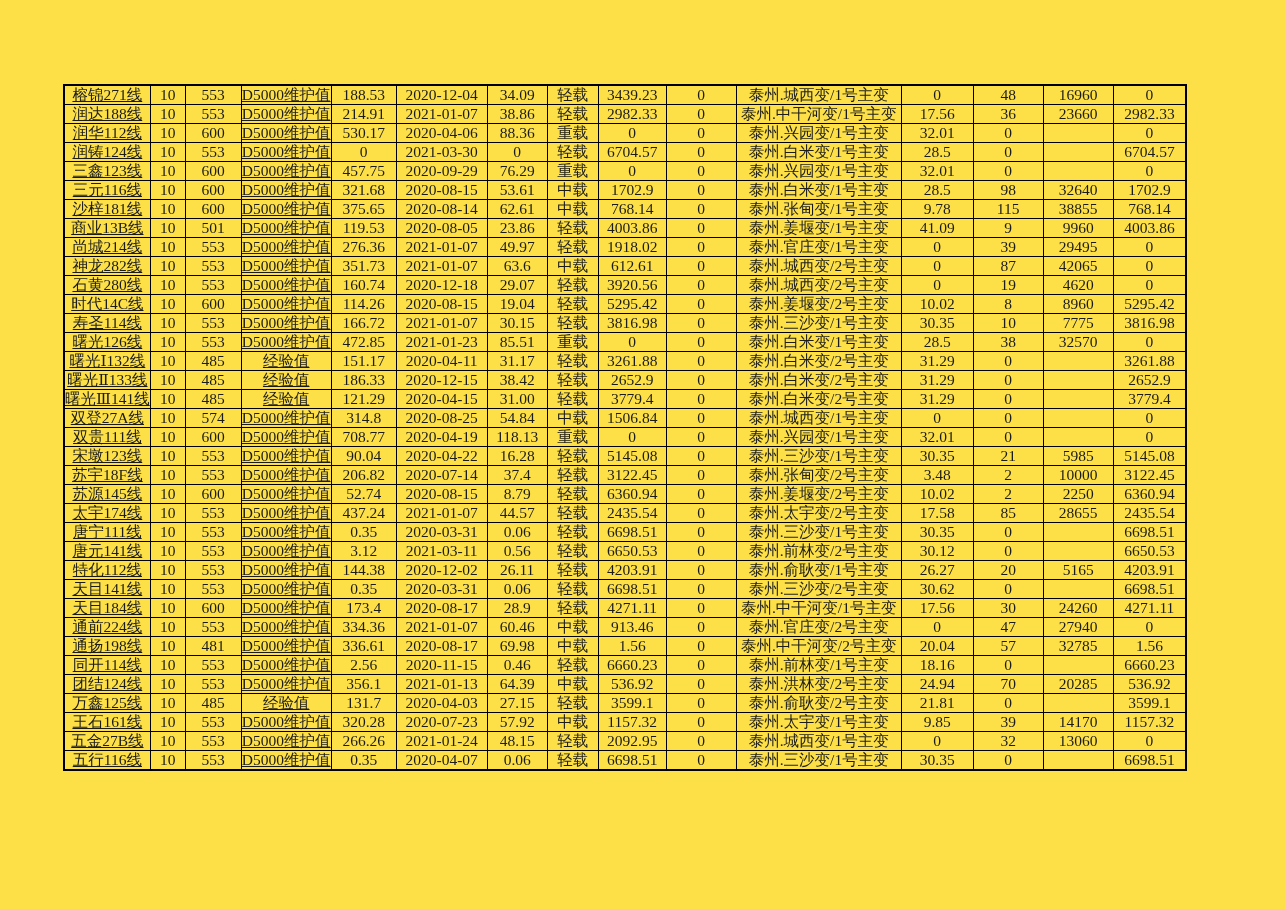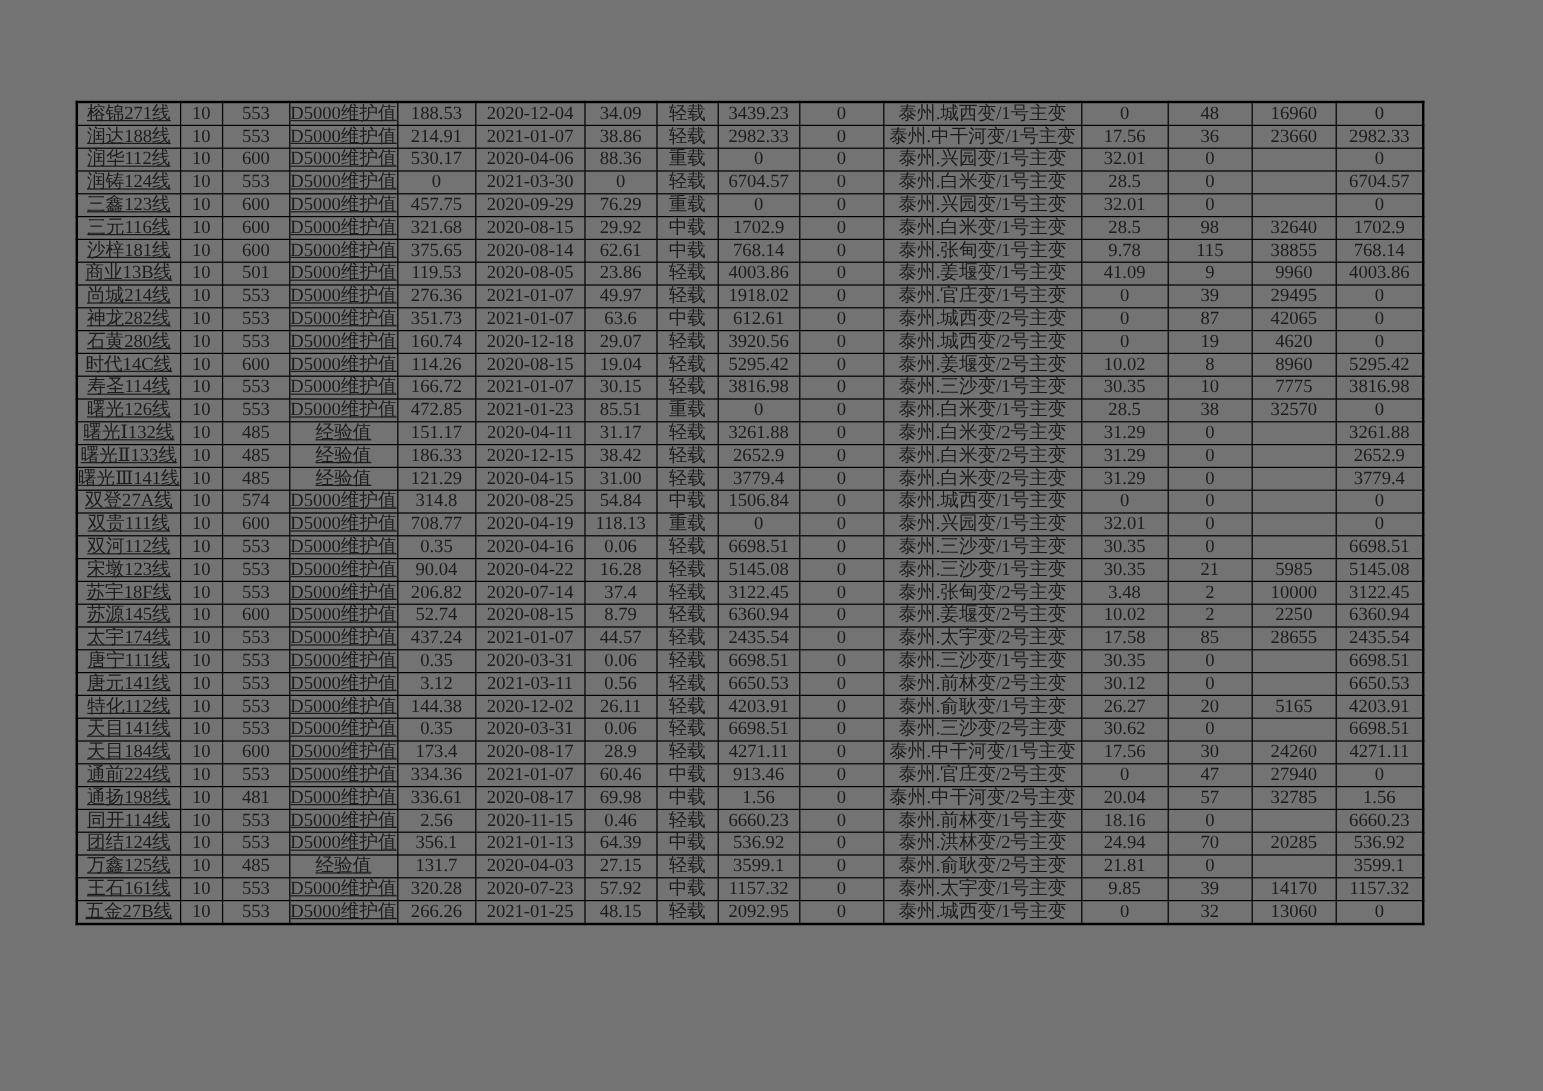--- a/index.html
+++ b/index.html
@@ -8,21 +8,21 @@
     width: 1286px;
     height: 909px;
     background: #ffffff;
     font-family: "Liberation Serif", "DejaVu Serif", serif;
   }
   .sheet {
     position: relative;
     width: 1286px;
     height: 909px;
     overflow: hidden;
-    background: #737373;
+    background: #fde047;
   }
   table.grid {
     position: absolute;
     left: 63px;
     top: 84px;
     border-collapse: collapse;
     table-layout: fixed;
     border: 2px solid #000000;
   }
   table.grid tr { height: 18.7px; }
@@ -148,21 +148,21 @@
           <td></td>
           <td>0</td>
         </tr>
         <tr>
           <td class="u">三元116线</td>
           <td>10</td>
           <td>600</td>
           <td class="u">D5000维护值</td>
           <td>321.68</td>
           <td>2020-08-15</td>
-          <td>29.92</td>
+          <td>53.61</td>
           <td>中载</td>
           <td>1702.9</td>
           <td>0</td>
           <td>泰州.白米变/1号主变</td>
           <td>28.5</td>
           <td>98</td>
           <td>32640</td>
           <td>1702.9</td>
         </tr>
         <tr>
@@ -380,37 +380,20 @@
           <td>重载</td>
           <td>0</td>
           <td>0</td>
           <td>泰州.兴园变/1号主变</td>
           <td>32.01</td>
           <td>0</td>
           <td></td>
           <td>0</td>
         </tr>
         <tr>
-          <td class="u">双河112线</td>
-          <td>10</td>
-          <td>553</td>
-          <td class="u">D5000维护值</td>
-          <td>0.35</td>
-          <td>2020-04-16</td>
-          <td>0.06</td>
-          <td>轻载</td>
-          <td>6698.51</td>
-          <td>0</td>
-          <td>泰州.三沙变/1号主变</td>
-          <td>30.35</td>
-          <td>0</td>
-          <td></td>
-          <td>6698.51</td>
-        </tr>
-        <tr>
           <td class="u">宋墩123线</td>
           <td>10</td>
           <td>553</td>
           <td class="u">D5000维护值</td>
           <td>90.04</td>
           <td>2020-04-22</td>
           <td>16.28</td>
           <td>轻载</td>
           <td>5145.08</td>
           <td>0</td>
@@ -657,26 +640,43 @@
           <td>39</td>
           <td>14170</td>
           <td>1157.32</td>
         </tr>
         <tr>
           <td class="u">五金27B线</td>
           <td>10</td>
           <td>553</td>
           <td class="u">D5000维护值</td>
           <td>266.26</td>
-          <td>2021-01-25</td>
+          <td>2021-01-24</td>
           <td>48.15</td>
           <td>轻载</td>
           <td>2092.95</td>
           <td>0</td>
           <td>泰州.城西变/1号主变</td>
           <td>0</td>
           <td>32</td>
           <td>13060</td>
           <td>0</td>
+        </tr>
+        <tr>
+          <td class="u">五行116线</td>
+          <td>10</td>
+          <td>553</td>
+          <td class="u">D5000维护值</td>
+          <td>0.35</td>
+          <td>2020-04-07</td>
+          <td>0.06</td>
+          <td>轻载</td>
+          <td>6698.51</td>
+          <td>0</td>
+          <td>泰州.三沙变/1号主变</td>
+          <td>30.35</td>
+          <td>0</td>
+          <td></td>
+          <td>6698.51</td>
         </tr>
       </tbody>
   </table>
 </div>
 
 </body></html>

